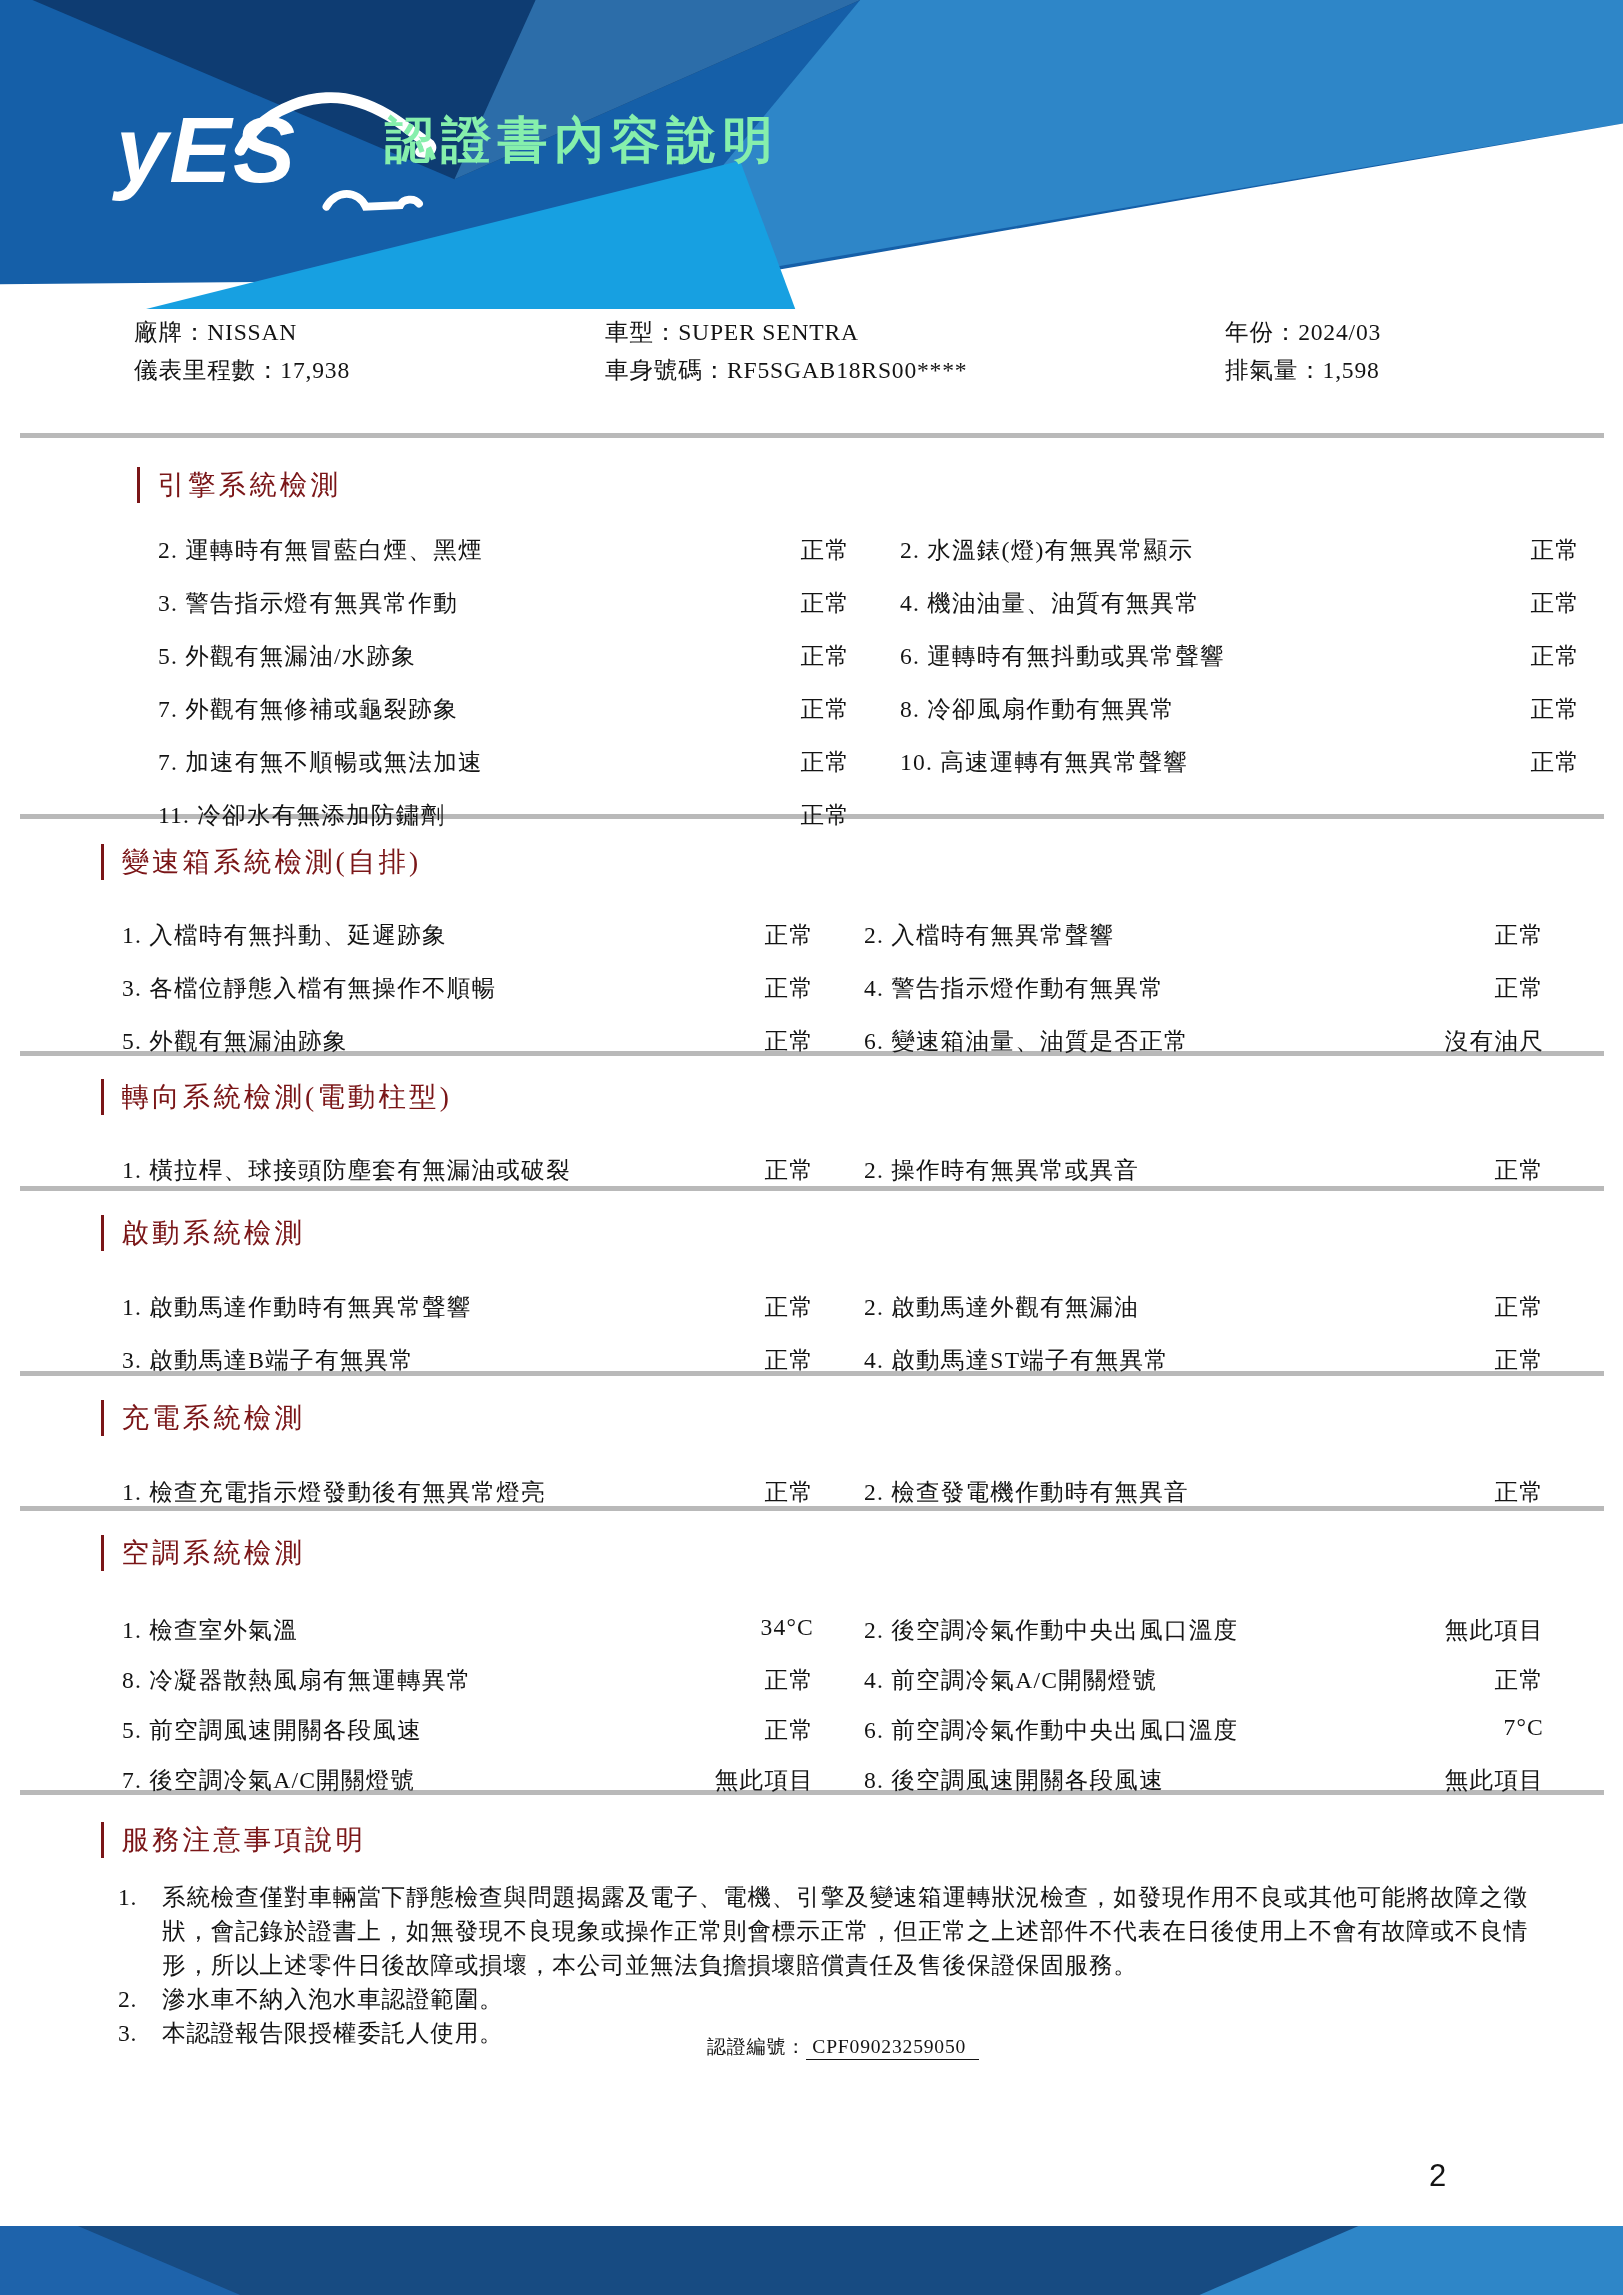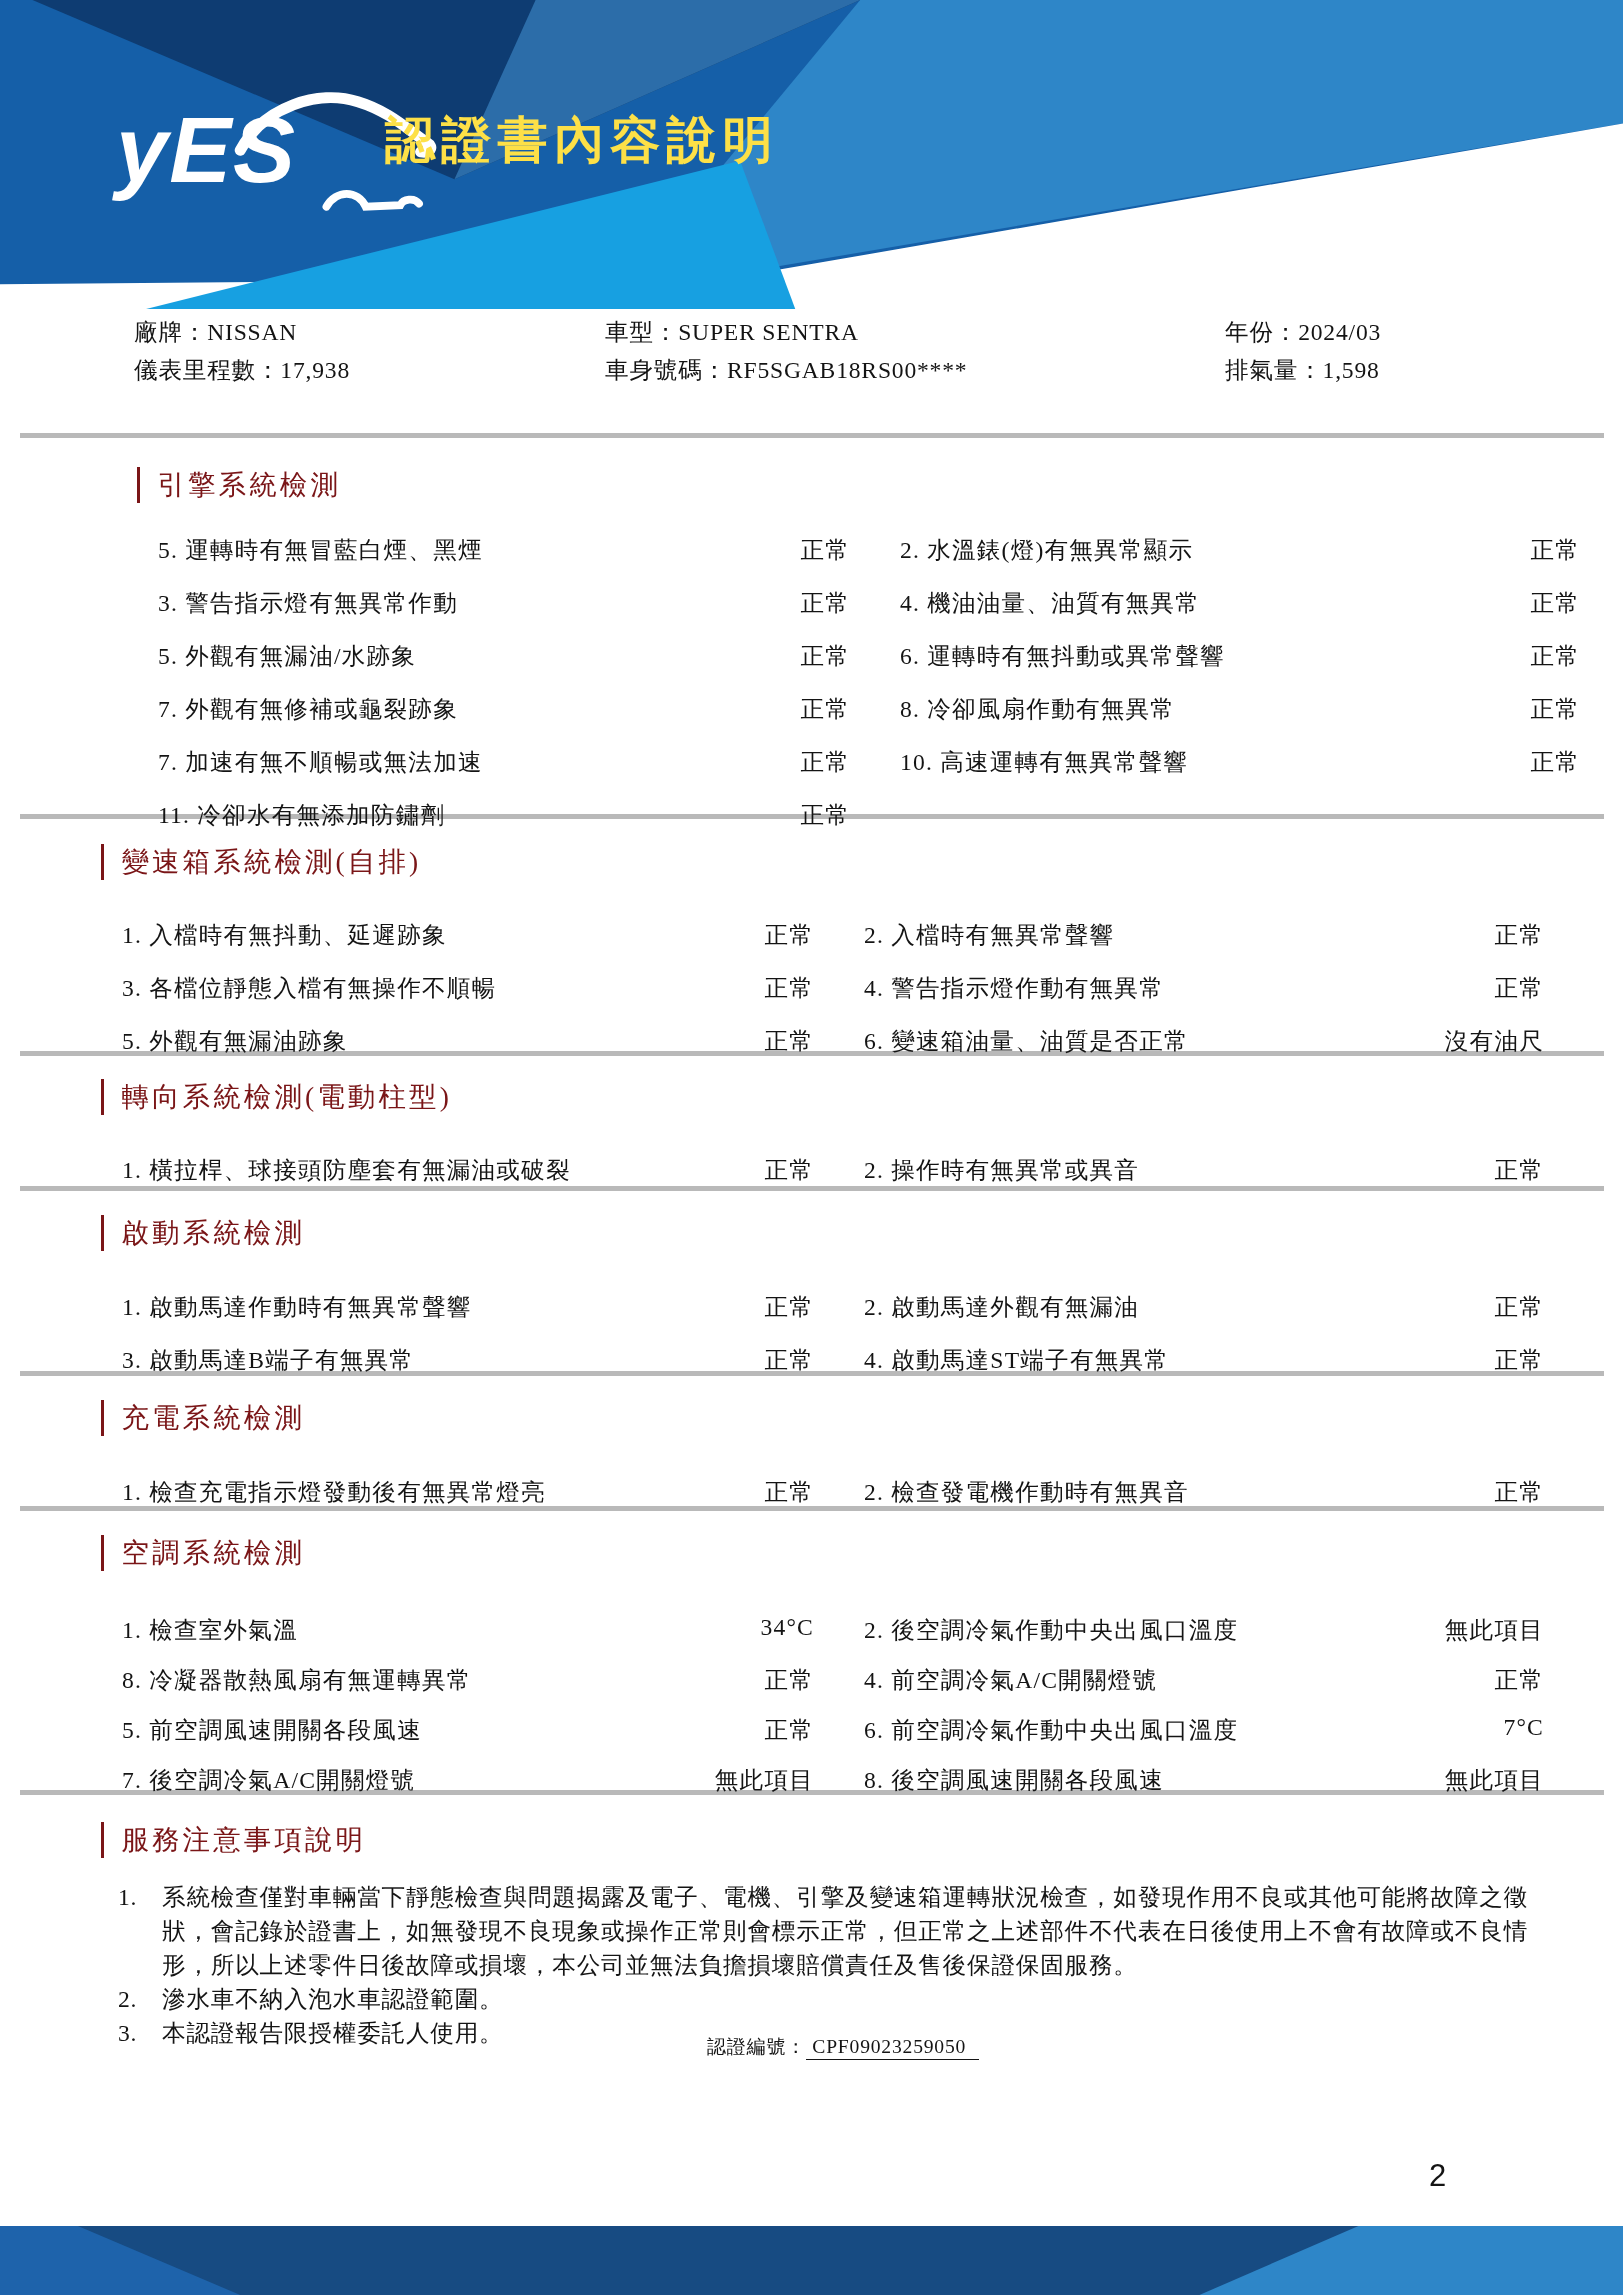--- a/index.html
+++ b/index.html
@@ -18,21 +18,21 @@
   .hp-bright{background:#2E86C8;clip-path:polygon(53% 0%,100% 0%,100% 40%,38% 95%);}
   .hp-white{background:#ffffff;clip-path:polygon(100% 40%,45% 90%,0% 92%,0% 100%,100% 100%);}
   .hp-cyan{background:#17A0E1;clip-path:polygon(45.6% 52%,9% 100%,49% 100%);}
   .logo{position:absolute;left:116px;top:75px;width:369px;height:149px;}
   .logo-text{
     position:absolute;left:0;top:22px;color:#ffffff;font-size:93px;font-weight:bold;
     font-style:italic;letter-spacing:1.6px;font-family:"Liberation Sans","DejaVu Sans",sans-serif;
   }
   .logo-car{position:absolute;left:116px;top:0;}
   .header-title{
-    position:absolute;left:385px;top:107px;color:#fde047;font-size:50px;font-weight:bold;
+    position:absolute;left:385px;top:107px;color:#86efac;font-size:50px;font-weight:bold;
     letter-spacing:6.3px;font-family:"Liberation Sans","DejaVu Sans",sans-serif;white-space:nowrap;
   }
   
   .info{position:absolute;left:0;top:316px;width:1369px;}
   .irow{position:relative;height:38px;font-size:23.6px;letter-spacing:0.8px;}
   .irow span{position:absolute;top:0;white-space:nowrap;}
   .c1{left:134px;} .c2{left:605px;} .c3{left:1225px;}
   
   .divider{position:absolute;left:19.6px;width:1584px;height:4.7px;background:#B9B9B9;}
   
@@ -113,21 +113,21 @@
   <div class="divider" style="top:1506px"></div>
   <div class="divider" style="top:1790px"></div>
 
   <div class="sec s-engine">
     <div class="sec-head">
       <div class="sec-bar"></div>
       <div class="sec-title">引擎系統檢測</div>
     </div>
     <div class="rows">
         <div class="row">
-          <span class="it1">5. 運轉時有無冒藍白煙、黑煙</span>
+          <span class="it1">2. 運轉時有無冒藍白煙、黑煙</span>
           <span class="r1">正常</span>
           <span class="it2">2. 水溫錶(燈)有無異常顯示</span>
           <span class="r2">正常</span>
         </div>
         <div class="row">
           <span class="it1">3. 警告指示燈有無異常作動</span>
           <span class="r1">正常</span>
           <span class="it2">4. 機油油量、油質有無異常</span>
           <span class="r2">正常</span>
         </div>

